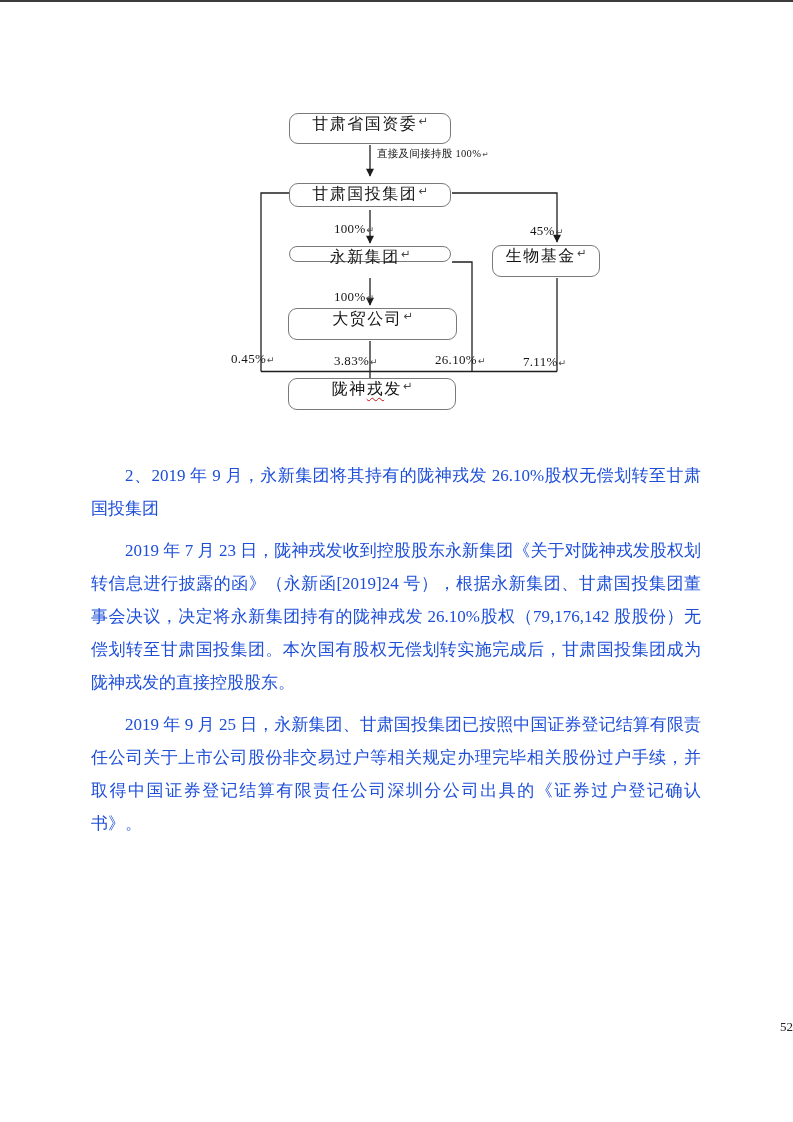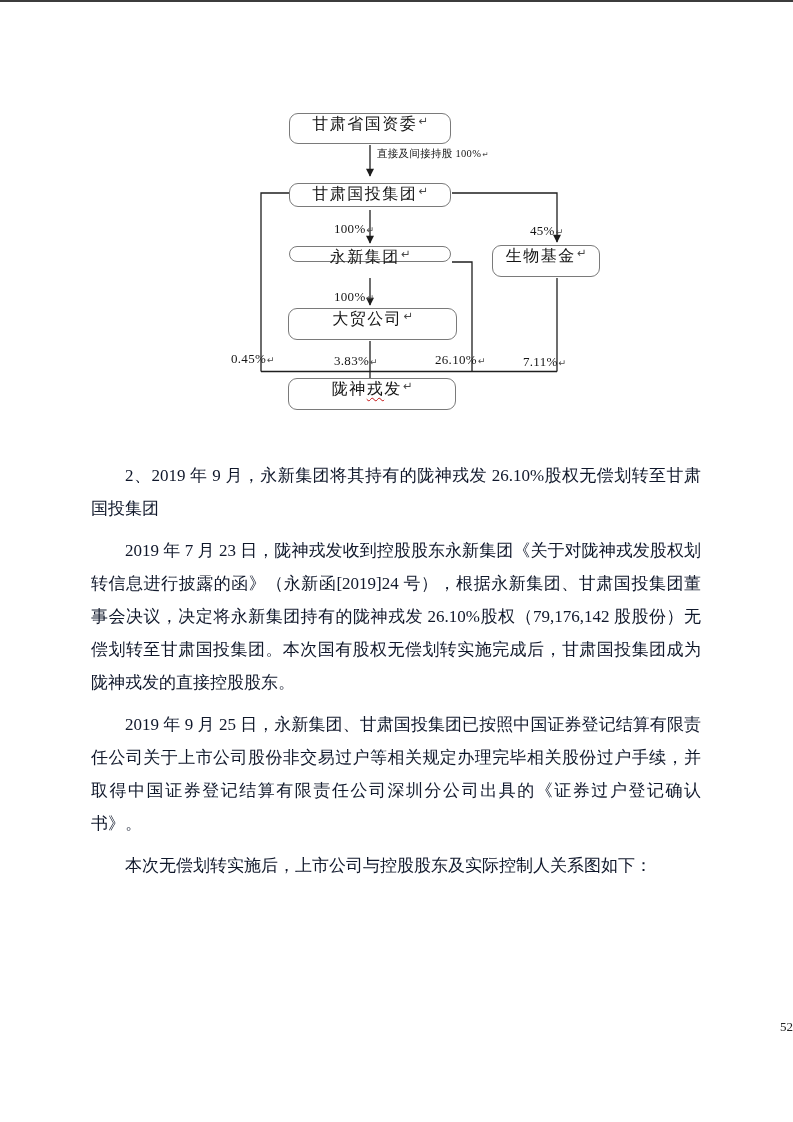--- a/index.html
+++ b/index.html
@@ -45,21 +45,21 @@
   }
   .elabel.cjk{font-size:10.5px;}
   
   .content{
     position:absolute;left:91px;top:459px;width:610px;
   }
   .para{
     margin:0 0 9px 0;
     font-size:17px;line-height:33px;
     text-align:justify;text-indent:34px;
-    color:#0f172a;
+    color:#1d4ed8;
   }
   .pagenum{
     position:absolute;left:0;top:1019px;width:793px;
     text-align:right;font-size:13px;color:#222;
   }
 </style>
 </head>
 <body>
 
 <div class="page">
@@ -136,17 +136,16 @@
     </div>
     <div class="elabel" style="left:523px;top:354px">
       <span>7.11%</span><span class="rm">↵</span>
     </div>
   </div>
 
   <div class="content">
     <p class="para">2、2019 年 9 月，永新集团将其持有的陇神戎发 26.10%股权无偿划转至甘肃国投集团</p>
     <p class="para">2019 年 7 月 23 日，陇神戎发收到控股股东永新集团《关于对陇神戎发股权划转信息进行披露的函》（永新函[2019]24 号），根据永新集团、甘肃国投集团董事会决议，决定将永新集团持有的陇神戎发 26.10%股权（79,176,142 股股份）无偿划转至甘肃国投集团。本次国有股权无偿划转实施完成后，甘肃国投集团成为陇神戎发的直接控股股东。</p>
     <p class="para">2019 年 9 月 25 日，永新集团、甘肃国投集团已按照中国证券登记结算有限责任公司关于上市公司股份非交易过户等相关规定办理完毕相关股份过户手续，并取得中国证券登记结算有限责任公司深圳分公司出具的《证券过户登记确认书》。</p>
-    <p class="para">本次无偿划转实施后，上市公司与控股股东及实际控制人关系图如下：</p>
   </div>
 
   <div class="pagenum">52</div>
 </div>
 
 </body></html>

